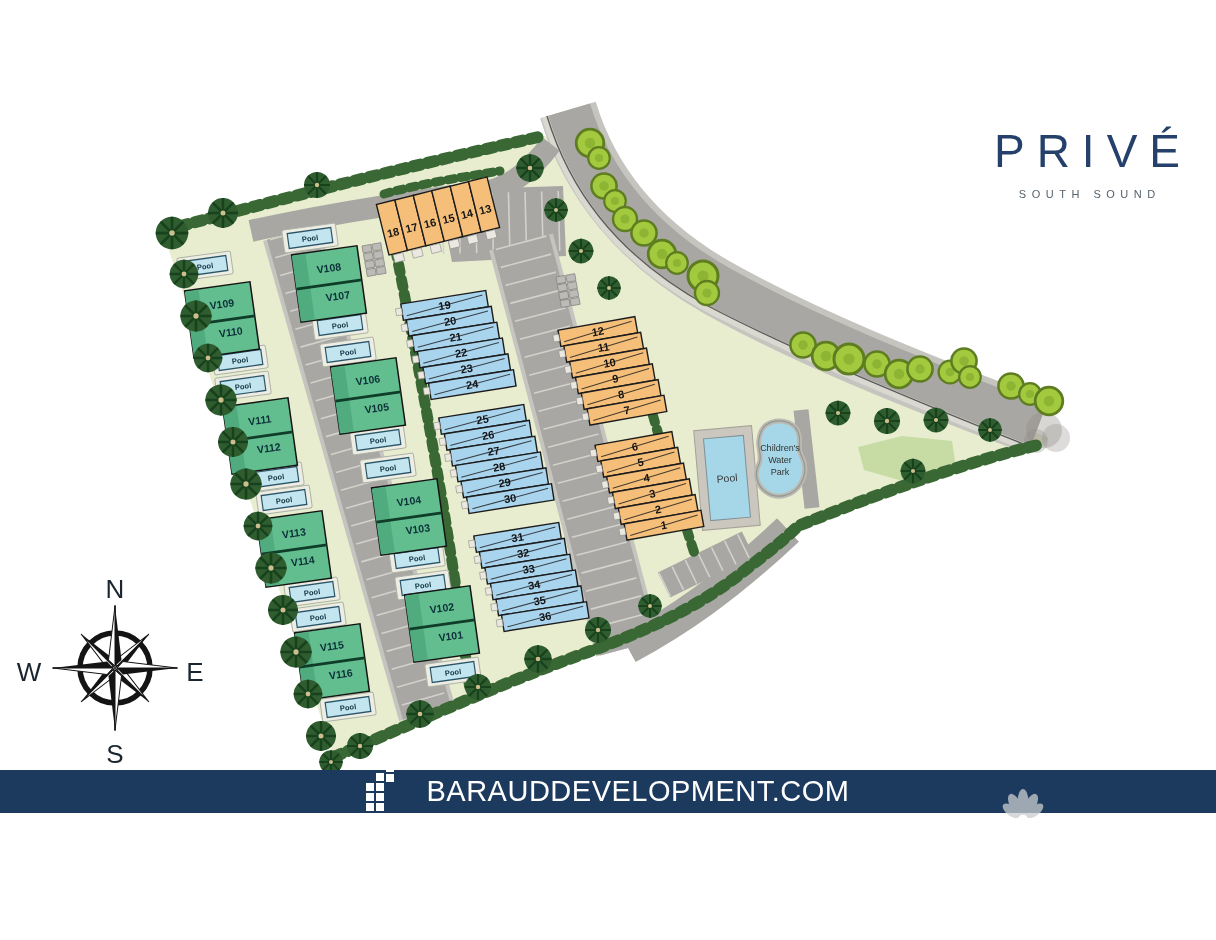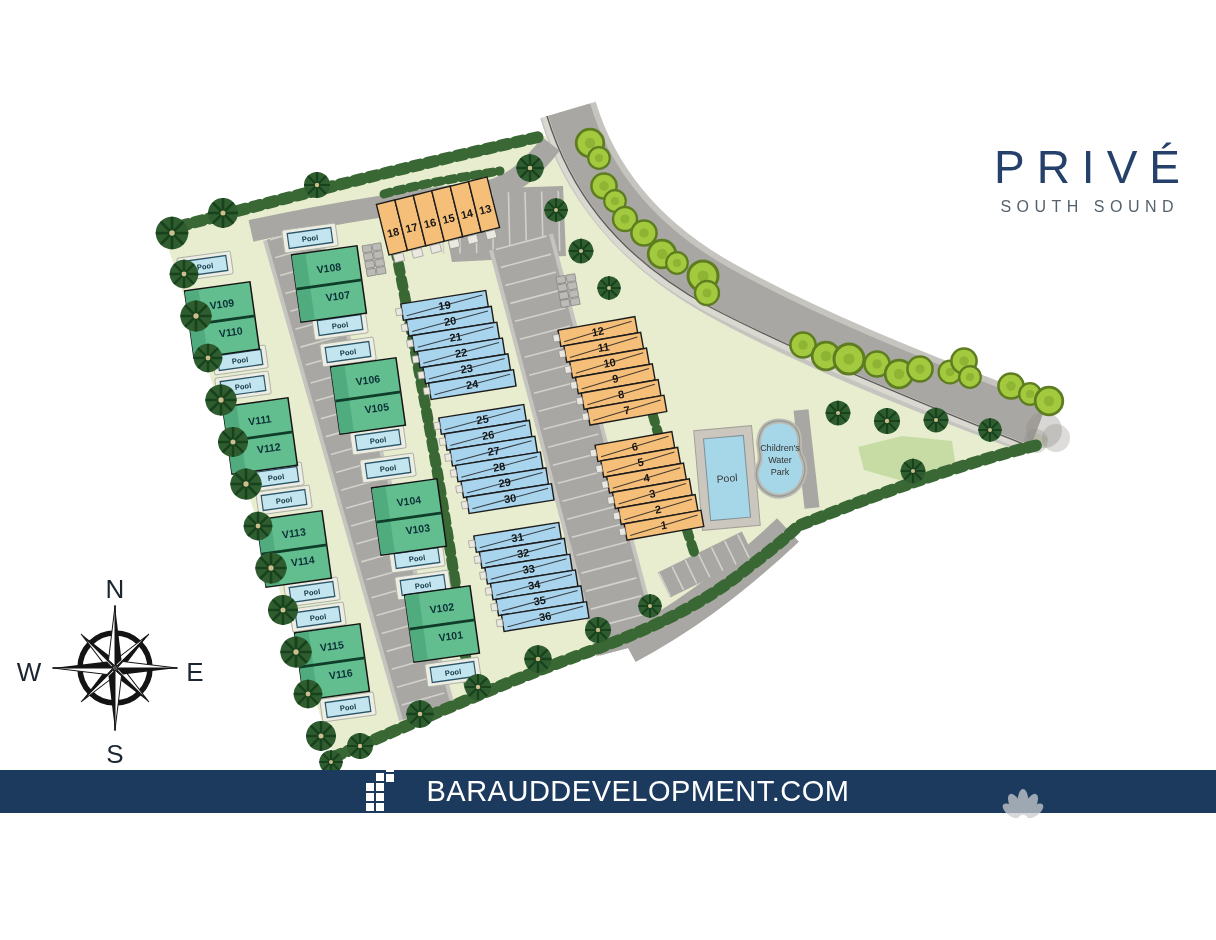--- a/index.html
+++ b/index.html
@@ -19,23 +19,23 @@
   .villa-div{stroke:#0F3D29;stroke-width:2.6;}
   .vlabel{font:600 10.5px "Liberation Sans",sans-serif;fill:#0C2F38;text-anchor:middle;}
   .pool-deck{fill:#EDEDE3;stroke:#ADB3A7;stroke-width:1;}
   .pool-water{fill:#C2E5F0;stroke:#2A5568;stroke-width:1.2;}
   .plabel{font:600 7.5px "Liberation Sans",sans-serif;fill:#0F3340;text-anchor:middle;}
   .alabel{font:400 10.5px "Liberation Sans",sans-serif;fill:#3B3B3B;text-anchor:middle;}
   .wplabel{font:400 9px "Liberation Sans",sans-serif;fill:#333;text-anchor:middle;}
   .compass-letter{font:400 26px "Liberation Sans",sans-serif;fill:#1A2530;text-anchor:middle;}
 
   
-  .logo{position:absolute;left:962px;top:140px;width:250px;text-align:center;color:#25416B;}
+  .logo{position:absolute;left:962px;top:124px;width:250px;text-align:center;color:#25416B;}
   .logo-title{font-size:46px;font-weight:200;letter-spacing:12px;margin-right:-12px;white-space:nowrap;}
-  .logo-sub{margin-top:4px;font-size:16px;letter-spacing:5.5px;margin-right:-5.5px;color:#55626D;font-weight:400;white-space:nowrap;}
+  .logo-sub{margin-top:10px;font-size:11px;letter-spacing:5.5px;margin-right:-5.5px;color:#55626D;font-weight:400;white-space:nowrap;}
 
   
   .banner{position:absolute;left:0;top:770px;width:1216px;height:43px;background:#1C3A5E;
           display:flex;align-items:center;justify-content:center;gap:30px;z-index:5;}
   .banner-text{color:#fff;font-size:29px;font-weight:500;letter-spacing:.5px;white-space:nowrap;}
   .sq-logo{position:relative;width:30px;height:46px;margin-top:-4px;}
   .sq{position:absolute;width:8px;height:8px;background:#fff;}
   .watermark{position:absolute;left:995px;top:780px;z-index:6;}
 </style>
 </head>

